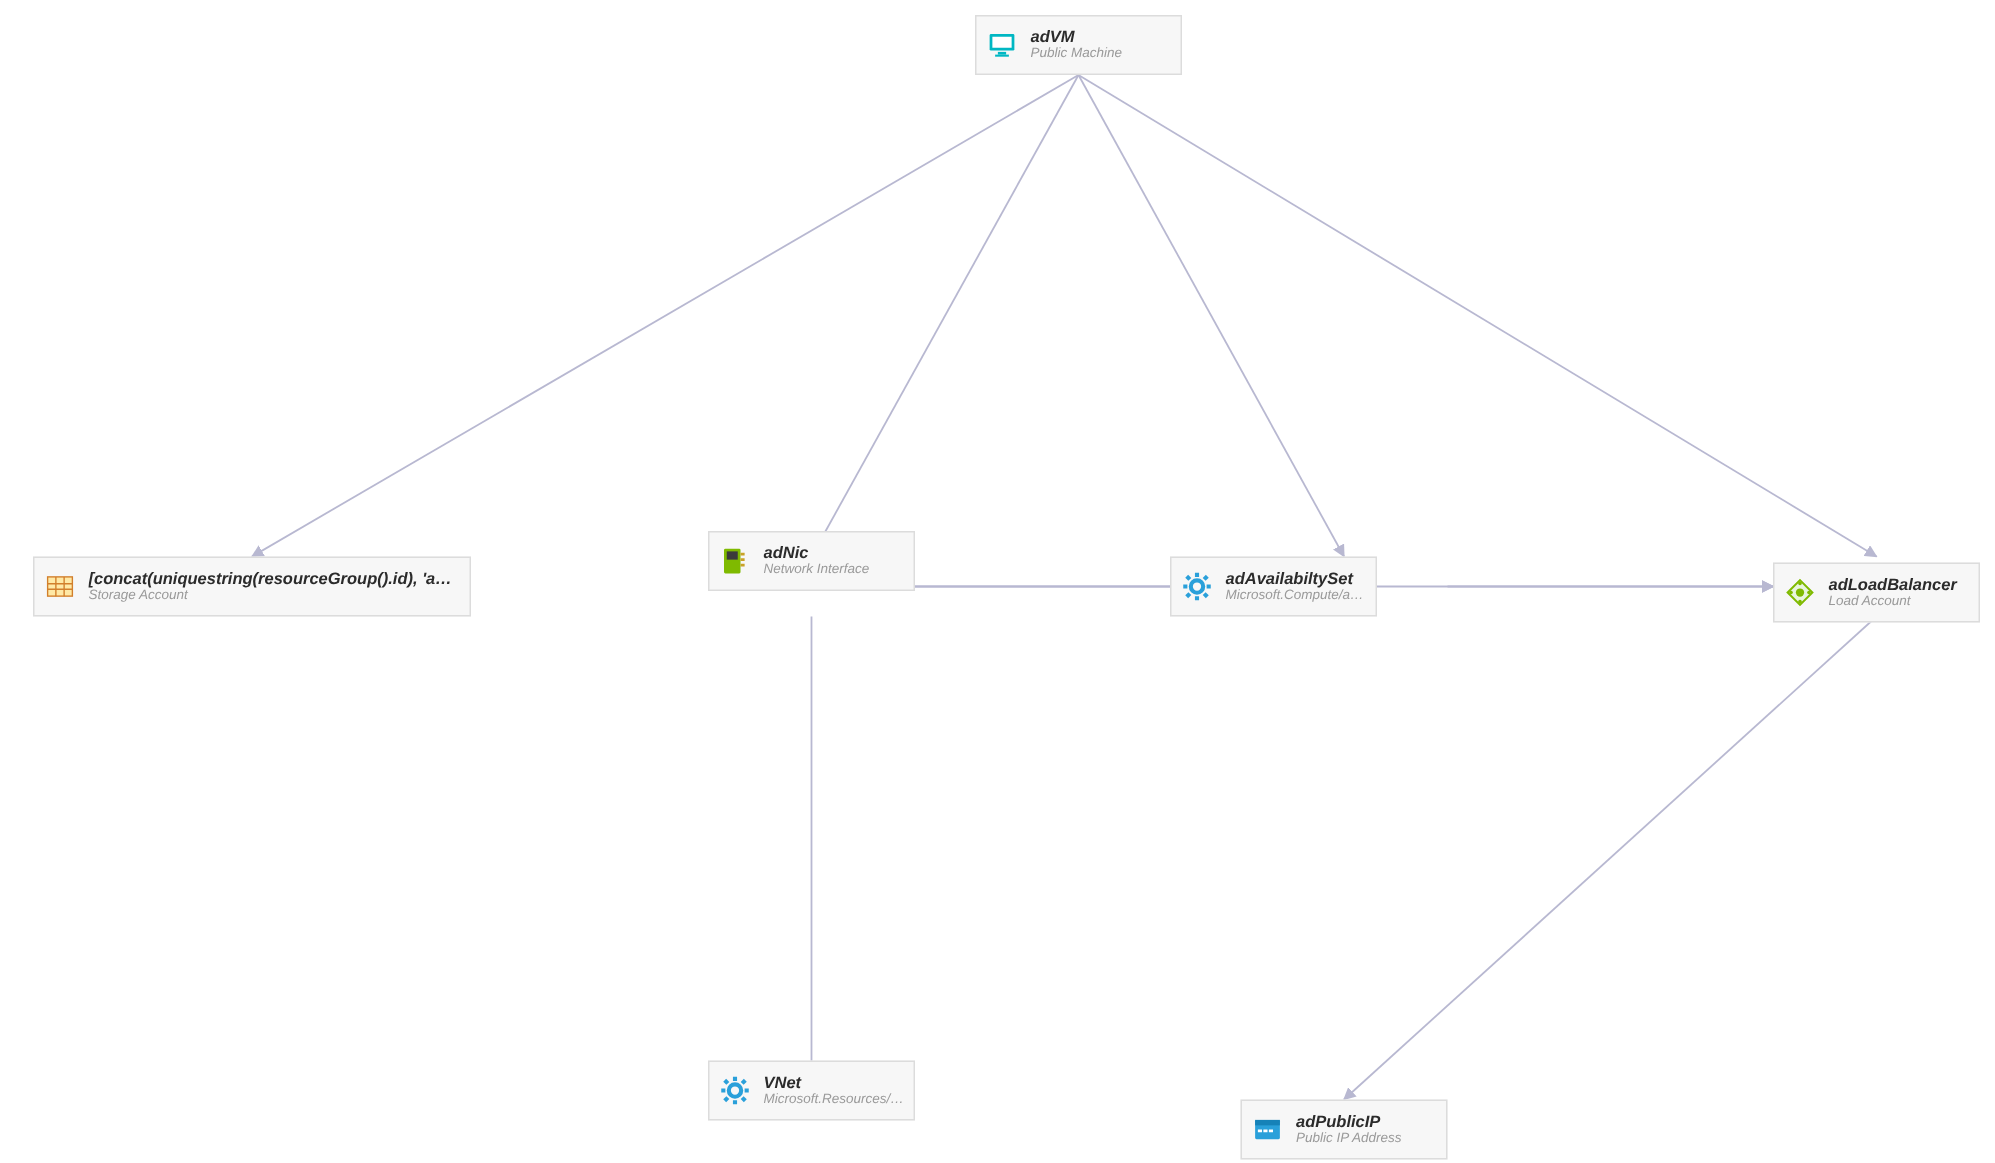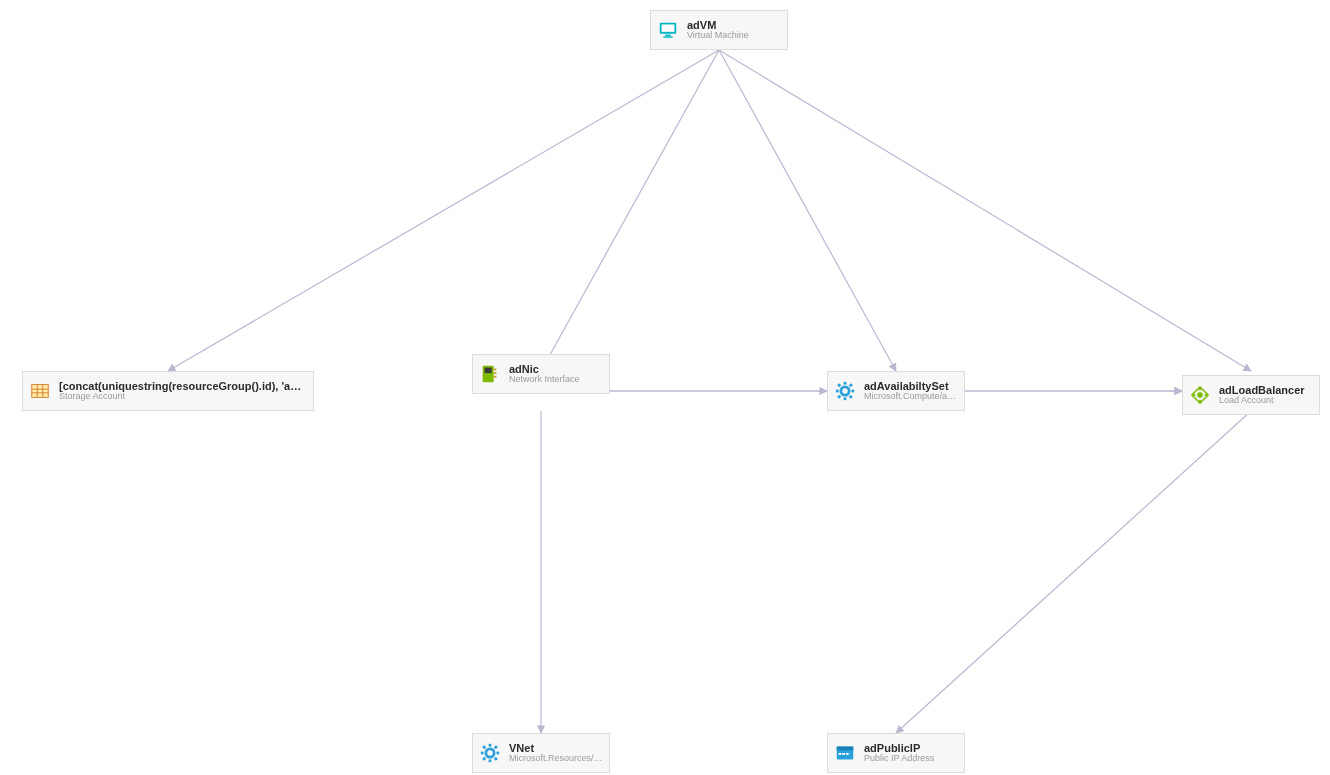--- a/index.html
+++ b/index.html
@@ -21,20 +21,21 @@
   }
   .node {
     position: absolute;
     border: 1px solid #dcdcdc;
     background: #f7f7f7;
     box-sizing: border-box;
     display: flex;
     align-items: center;
     padding: 16px 6px;
     cursor: pointer;
+    font-style: italic;
   }
   .node .icon-box {
     width: 22px;
     height: 22px;
     flex: 0 0 22px;
     margin-right: 8px;
     display: flex;
     align-items: center;
     justify-content: center;
   }
@@ -87,21 +88,21 @@
       <div class="icon-box">
         <svg width="22" height="22" viewBox="0 0 24 24">
           <rect x="3" y="4" width="18" height="12" rx="1" fill="#00b7c3"></rect>
           <rect x="5" y="6" width="14" height="8" fill="#ffffff"></rect>
           <rect x="9" y="17" width="6" height="2" fill="#00b7c3"></rect>
           <rect x="7" y="19" width="10" height="1.5" fill="#00b7c3"></rect>
         </svg>
       </div>
       <div class="labels">
         <div class="title">adVM</div>
-        <div class="subtitle">Virtual Machine</div>
+        <div class="subtitle">Public Machine</div>
       </div>
     </div>
     <div class="node" style="left: 22px; top: 371px; width: 292px; height: 40px;">
       <div class="icon-box">
         <svg width="22" height="22" viewBox="0 0 24 24">
           <rect x="3" y="5" width="18" height="14" fill="#ffe9a6" stroke="#d27f2b"></rect>
           <line x1="3" y1="10" x2="21" y2="10" stroke="#d27f2b"></line>
           <line x1="3" y1="14" x2="21" y2="14" stroke="#d27f2b"></line>
           <line x1="9" y1="5" x2="9" y2="19" stroke="#d27f2b"></line>
           <line x1="15" y1="5" x2="15" y2="19" stroke="#d27f2b"></line>
@@ -120,21 +121,21 @@
           <rect x="16" y="6" width="3" height="2" fill="#c9a227"></rect>
           <rect x="16" y="10" width="3" height="2" fill="#c9a227"></rect>
           <rect x="16" y="14" width="3" height="2" fill="#c9a227"></rect>
         </svg>
       </div>
       <div class="labels">
         <div class="title">adNic</div>
         <div class="subtitle">Network Interface</div>
       </div>
     </div>
-    <div class="node" style="left: 827px; top: 371px; width: 138px; height: 40px;">
+    <div class="node" style="left: 780px; top: 371px; width: 138px; height: 40px;">
       <div class="icon-box">
         <svg width="22" height="22" viewBox="0 0 24 24">
           <circle cx="12" cy="12" r="4.5" fill="none" stroke="#2aa0da" stroke-width="3"></circle>
           <g stroke="#2aa0da" stroke-width="3">
             <line x1="12" y1="2" x2="12" y2="5"></line>
             <line x1="12" y1="19" x2="12" y2="22"></line>
             <line x1="2" y1="12" x2="5" y2="12"></line>
             <line x1="19" y1="12" x2="22" y2="12"></line>
             <line x1="4.5" y1="4.5" x2="6.8" y2="6.8"></line>
             <line x1="17.2" y1="17.2" x2="19.5" y2="19.5"></line>
@@ -157,21 +158,21 @@
           <circle cx="12" cy="18.5" r="1.3" fill="#7fba00"></circle>
           <circle cx="5.5" cy="12" r="1.3" fill="#7fba00"></circle>
           <circle cx="18.5" cy="12" r="1.3" fill="#7fba00"></circle>
         </svg>
       </div>
       <div class="labels">
         <div class="title">adLoadBalancer</div>
         <div class="subtitle">Load Account</div>
       </div>
     </div>
-    <div class="node" style="left: 472px; top: 733px; width: 138px; height: 40px;">
+    <div class="node" style="left: 472px; top: 707px; width: 138px; height: 40px;">
       <div class="icon-box">
         <svg width="22" height="22" viewBox="0 0 24 24">
           <circle cx="12" cy="12" r="4.5" fill="none" stroke="#2aa0da" stroke-width="3"></circle>
           <g stroke="#2aa0da" stroke-width="3">
             <line x1="12" y1="2" x2="12" y2="5"></line>
             <line x1="12" y1="19" x2="12" y2="22"></line>
             <line x1="2" y1="12" x2="5" y2="12"></line>
             <line x1="19" y1="12" x2="22" y2="12"></line>
             <line x1="4.5" y1="4.5" x2="6.8" y2="6.8"></line>
             <line x1="17.2" y1="17.2" x2="19.5" y2="19.5"></line>

